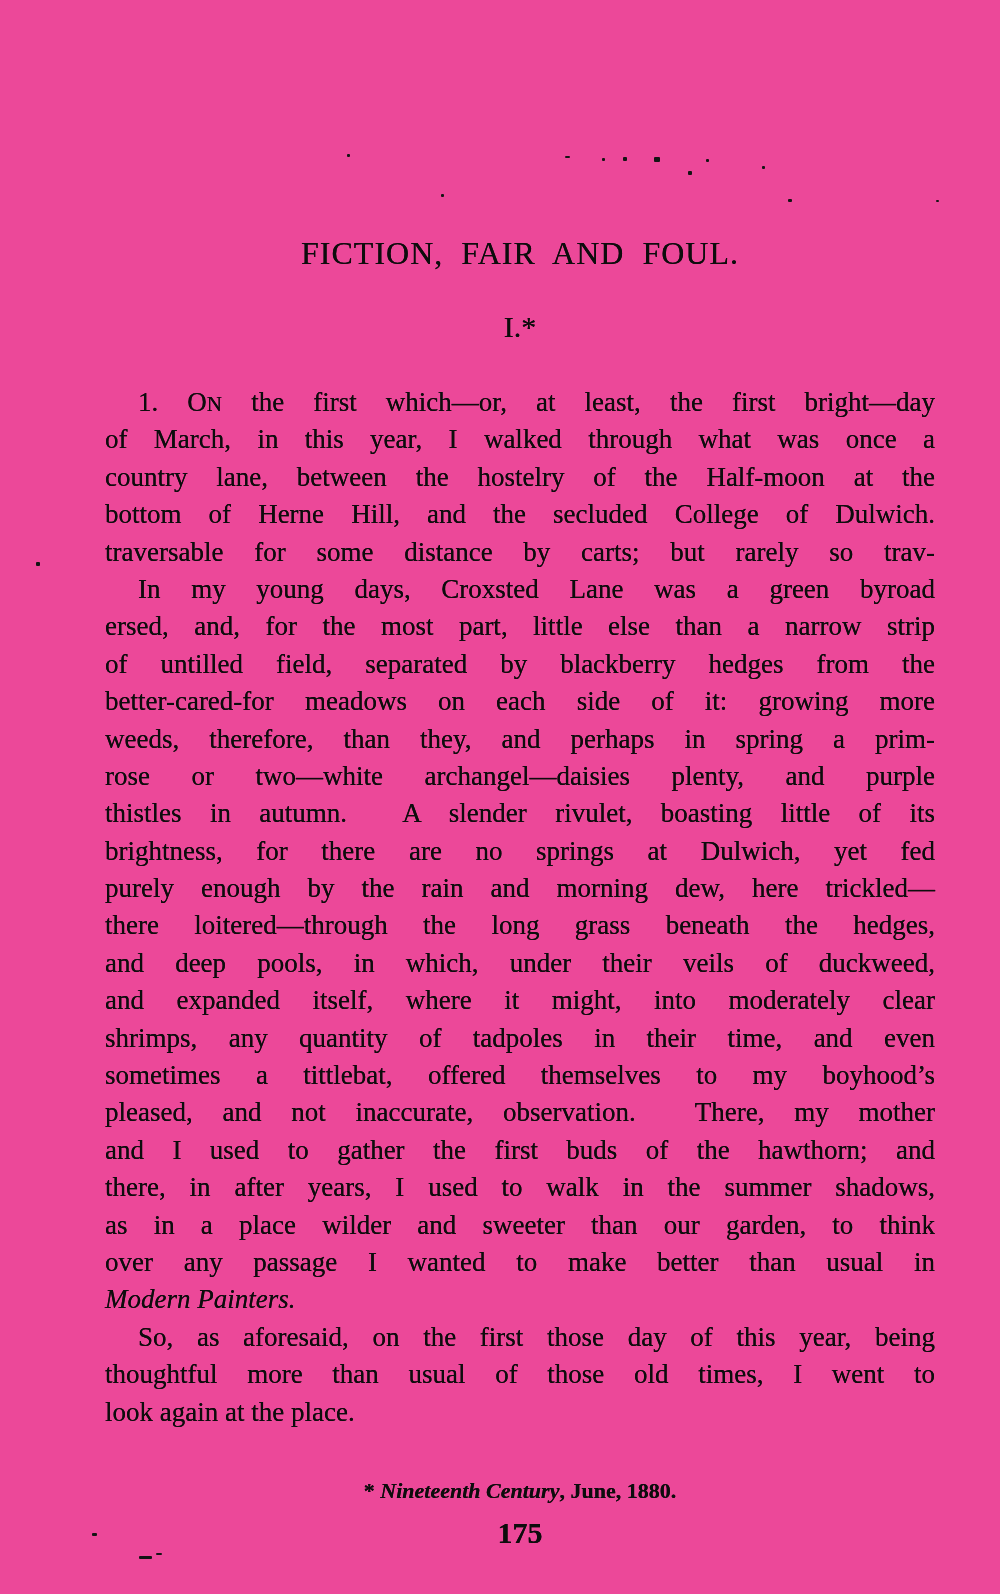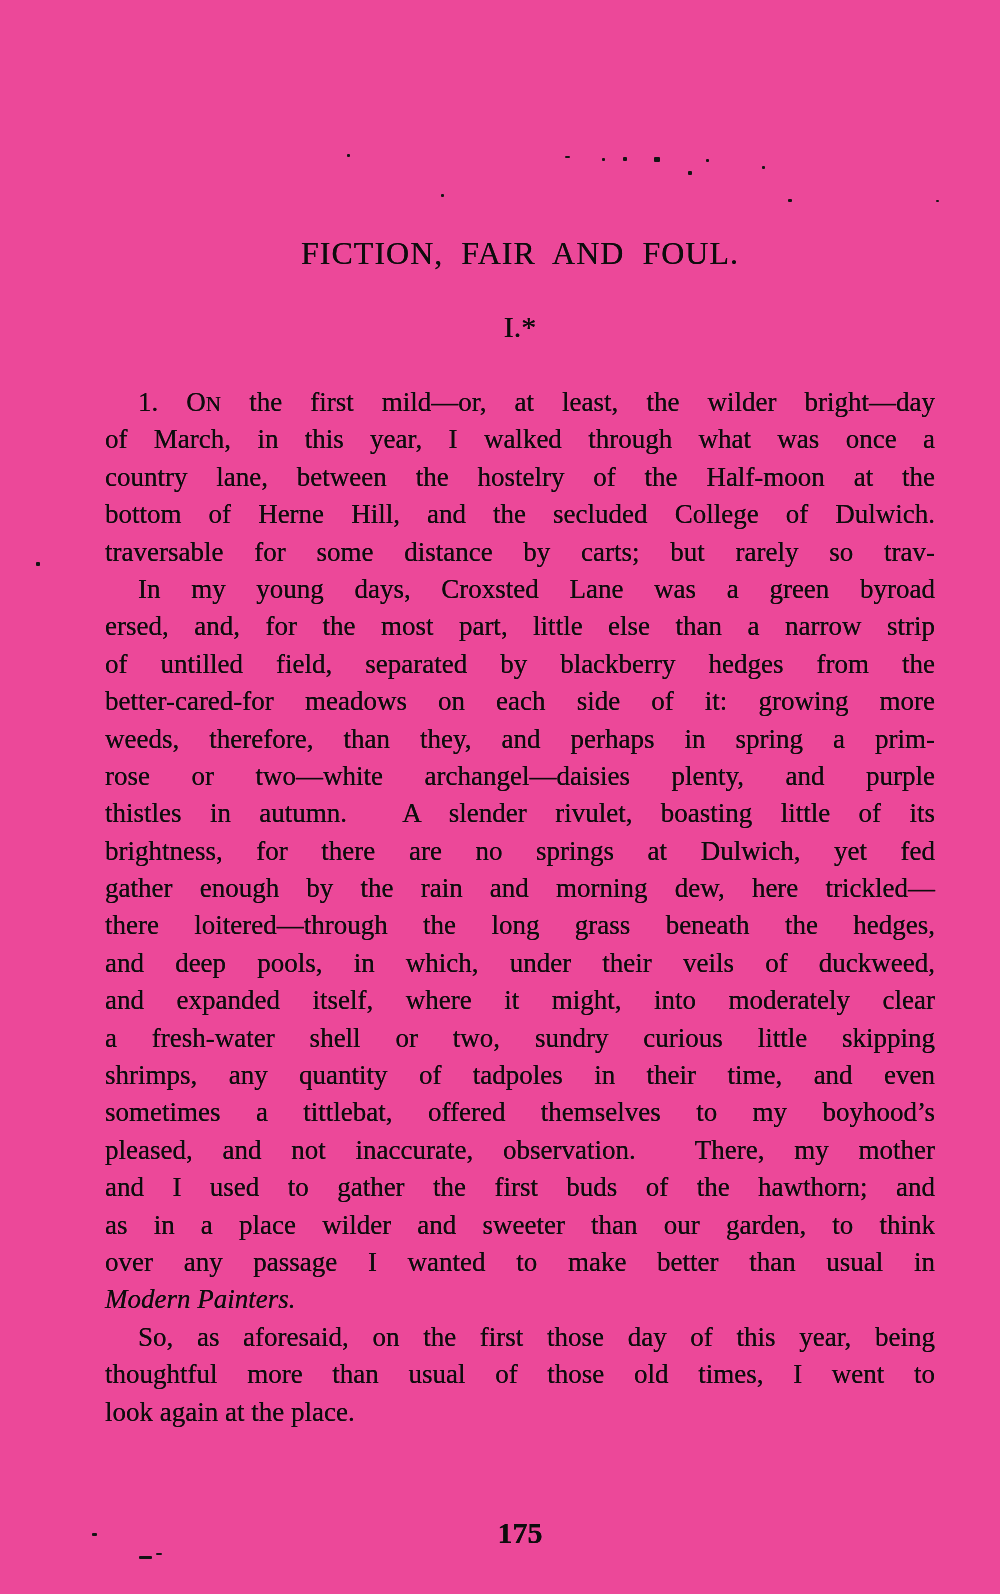--- a/index.html
+++ b/index.html
@@ -98,50 +98,51 @@
 </head>
 <body>
 
 <div class="page">
 
   <h1 class="article-title">FICTION, FAIR AND FOUL.</h1>
 
   <h2 class="section-heading">I.*</h2>
 
   <div class="body-text">
-      <div class="line indent"><span>1. O</span><span class="smallcaps">N</span><span> the first mild—or, at least, the wilder bright—day</span></div>
+      <div class="line indent"><span>1. O</span><span class="smallcaps">N</span><span> the first which—or, at least, the first bright—day</span></div>
       <div class="line"><span>of March, in this year, I walked through what was once a</span></div>
       <div class="line"><span>country lane, between the hostelry of the Half-moon at the</span></div>
       <div class="line"><span>bottom of Herne Hill, and the secluded College of Dulwich.</span></div>
       <div class="line"><span>traversable for some distance by carts; but rarely so trav-</span></div>
       <div class="line indent"><span>In my young days, Croxsted Lane was a green byroad</span></div>
       <div class="line"><span>ersed, and, for the most part, little else than a narrow strip</span></div>
       <div class="line"><span>of untilled field, separated by blackberry hedges from the</span></div>
       <div class="line"><span>better-cared-for meadows on each side of it: growing more</span></div>
       <div class="line"><span>weeds, therefore, than they, and perhaps in spring a prim-</span></div>
       <div class="line"><span>rose or two—white archangel—daisies plenty, and purple</span></div>
       <div class="line"><span>thistles in autumn.&nbsp; A slender rivulet, boasting little of its</span></div>
       <div class="line"><span>brightness, for there are no springs at Dulwich, yet fed</span></div>
-      <div class="line"><span>gather enough by the rain and morning dew, here trickled—</span></div>
+      <div class="line"><span>purely enough by the rain and morning dew, here trickled—</span></div>
       <div class="line"><span>there loitered—through the long grass beneath the hedges,</span></div>
       <div class="line"><span>and deep pools, in which, under their veils of duckweed,</span></div>
       <div class="line"><span>and expanded itself, where it might, into moderately clear</span></div>
-      <div class="line"><span>a fresh-water shell or two, sundry curious little skipping</span></div>
       <div class="line"><span>shrimps, any quantity of tadpoles in their time, and even</span></div>
       <div class="line"><span>sometimes a tittlebat, offered themselves to my boyhood’s</span></div>
       <div class="line"><span>pleased, and not inaccurate, observation.&nbsp; There, my mother</span></div>
       <div class="line"><span>and I used to gather the first buds of the hawthorn; and</span></div>
+      <div class="line"><span>there, in after years, I used to walk in the summer shadows,</span></div>
       <div class="line"><span>as in a place wilder and sweeter than our garden, to think</span></div>
       <div class="line"><span>over any passage I wanted to make better than usual in</span></div>
       <div class="line last"><span class="italic">Modern Painters.</span></div>
       <div class="line indent"><span>So, as aforesaid, on the first those day of this year, being</span></div>
       <div class="line"><span>thoughtful more than usual of those old times, I went to</span></div>
       <div class="line last"><span>look again at the place.</span></div>
     </div>
 
+  <div class="footnote"><span>* </span><span class="italic">Nineteenth Century</span><span>, June, 1880.</span></div>
 
   <div class="page-number">175</div>
 
   <div class="speck" style="left:347px;top:154px;width:3px;height:3px;"></div>
   <div class="speck" style="left:565px;top:156px;width:5px;height:2px;"></div>
   <div class="speck" style="left:602px;top:158px;width:3px;height:3px;"></div>
   <div class="speck" style="left:623px;top:157px;width:4px;height:4px;"></div>
   <div class="speck" style="left:654px;top:157px;width:6px;height:5px;"></div>
   <div class="speck" style="left:706px;top:159px;width:3px;height:3px;"></div>
   <div class="speck" style="left:688px;top:171px;width:4px;height:4px;"></div>

